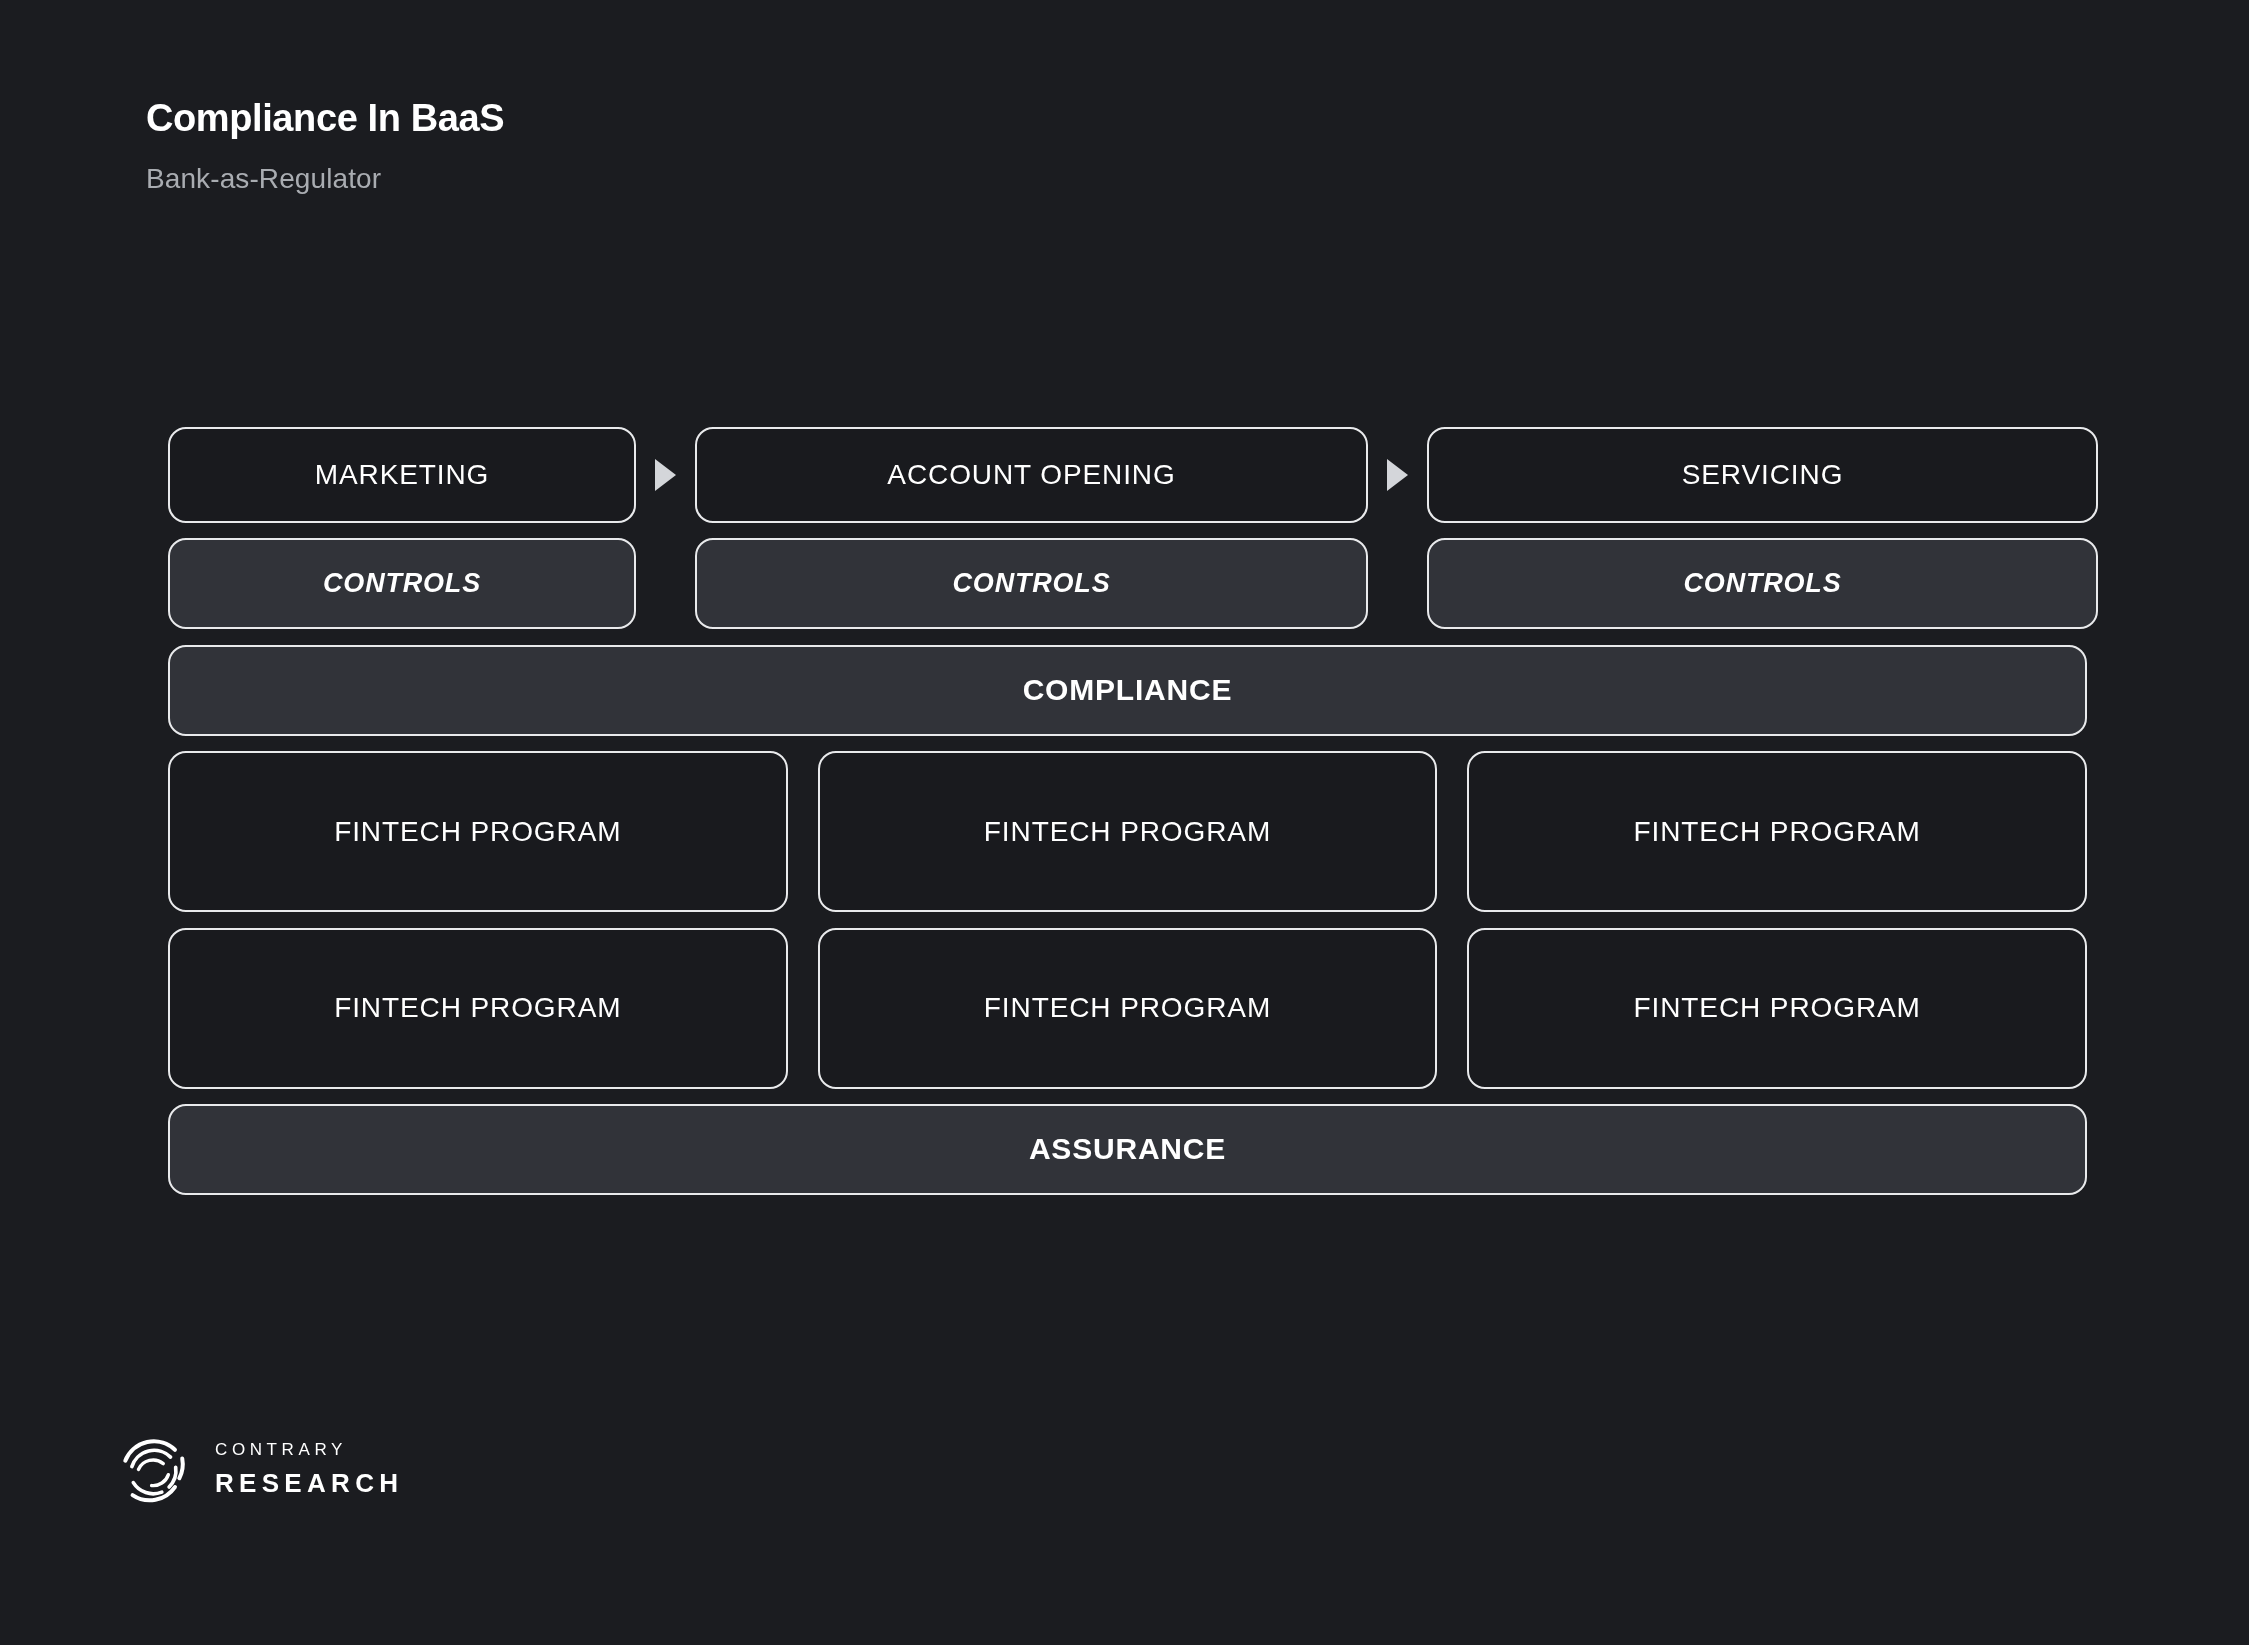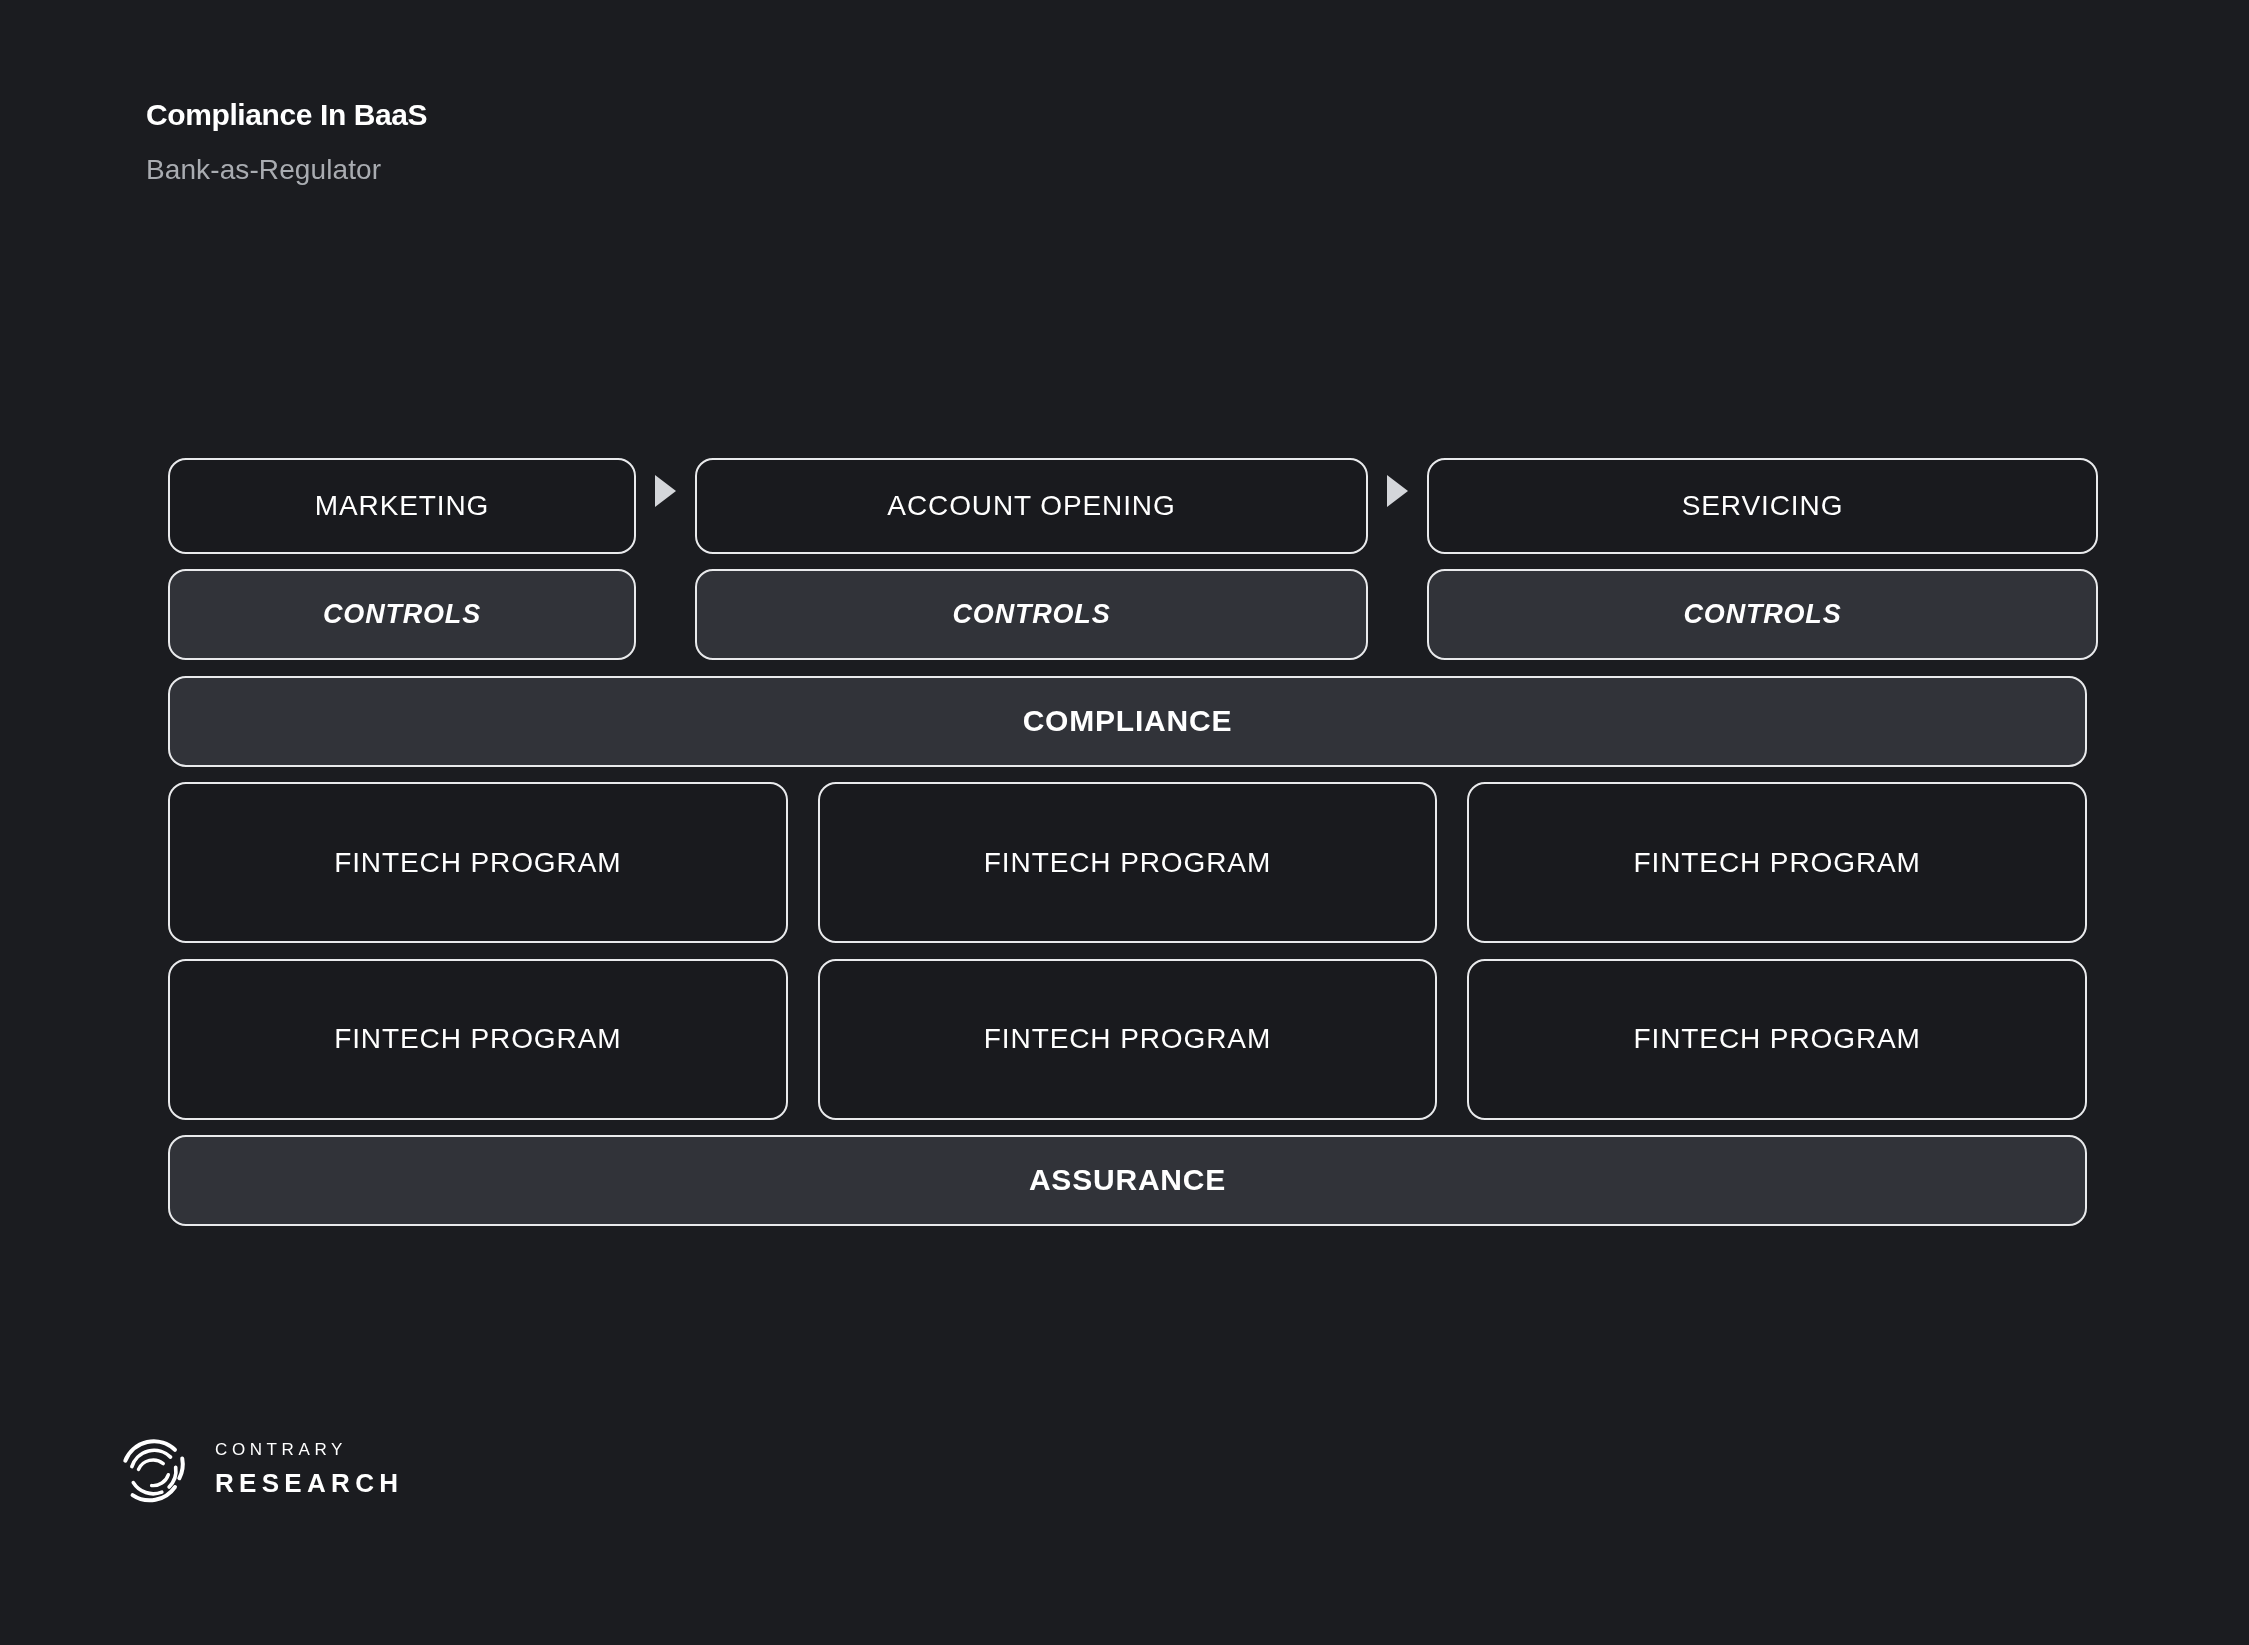--- a/index.html
+++ b/index.html
@@ -7,21 +7,21 @@
     width:2250px; height:1646px;
     background:#1b1c20;
     font-family:"Liberation Sans", sans-serif;
     overflow:hidden;
   }
   #stage { position:relative; width:2250px; height:1646px; background:#1b1c20; }
 
   
   .header { position:absolute; left:146px; top:98px; }
   .title {
-    font-size:30px; font-weight:bold; color:#ffffff;
+    font-size:38px; font-weight:bold; color:#ffffff;
     letter-spacing:-0.4px; line-height:1.1;
   }
   .subtitle {
     font-size:28px; font-weight:400; color:#a9acb1;
     margin-top:23px; letter-spacing:0.1px;
   }
 
   
   .diagram {
     position:absolute; left:168px; top:427px;
@@ -37,21 +37,20 @@
     display:flex; align-items:center; justify-content:center;
     text-align:center;
   }
 
   
   .stage-box {
     background:#191a1e;
     height:96px;
     font-size:28px; font-weight:400; color:#ffffff;
     letter-spacing:0.9px;
-    margin-top:31px;
   }
   .arrow-gap {
     width:59px; flex:0 0 59px;
     display:flex; align-items:center; justify-content:center;
   }
   .arrow-tri {
     width:0; height:0;
     border-top:16px solid transparent;
     border-bottom:16px solid transparent;
     border-left:21px solid #d4d6da;

